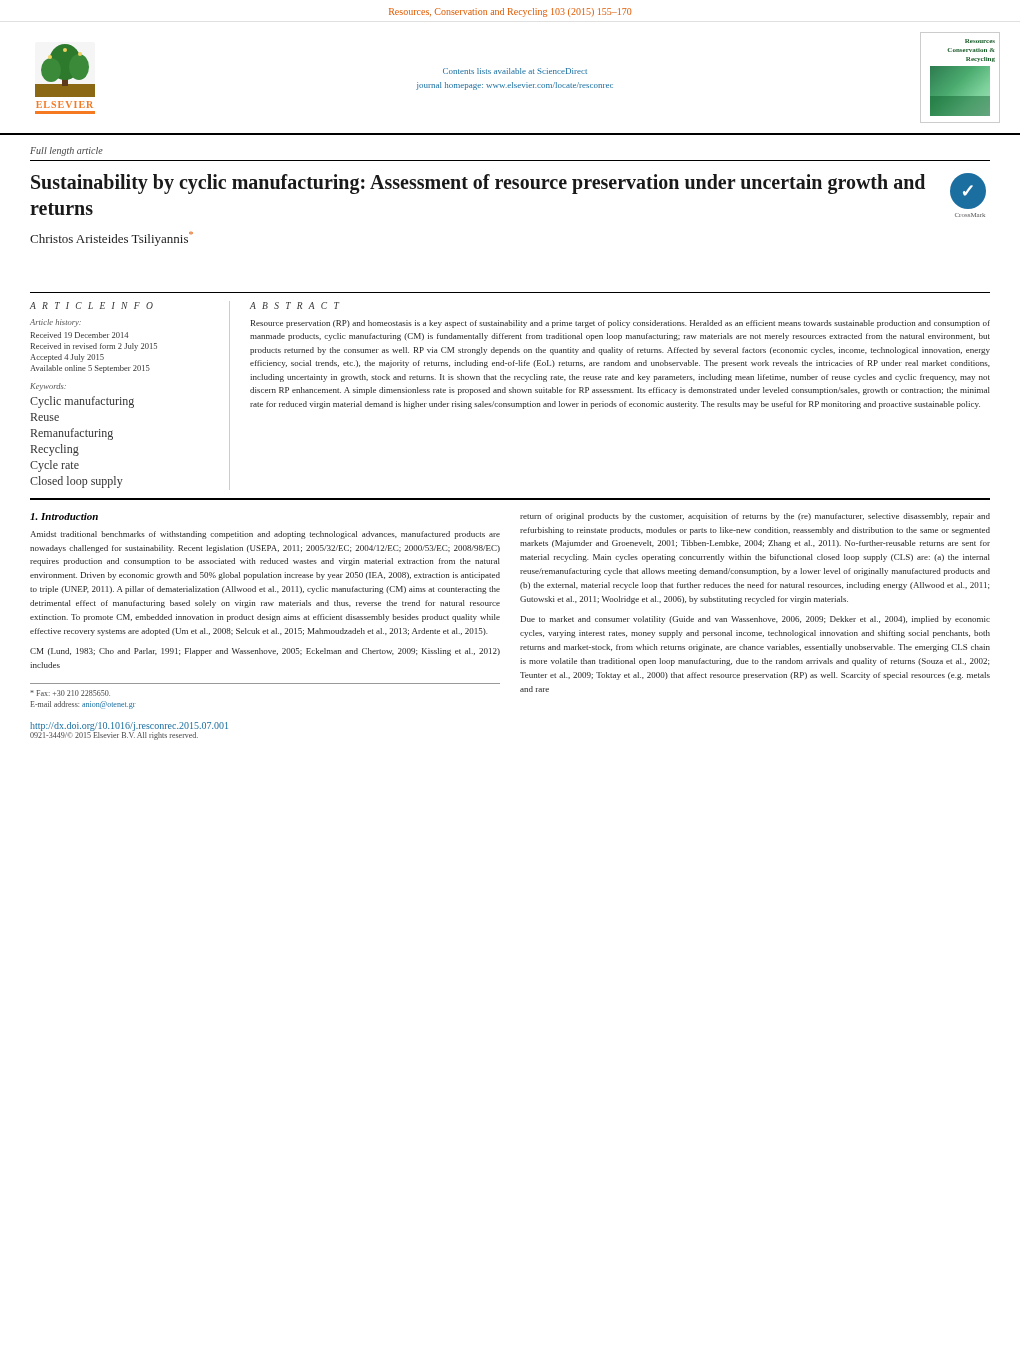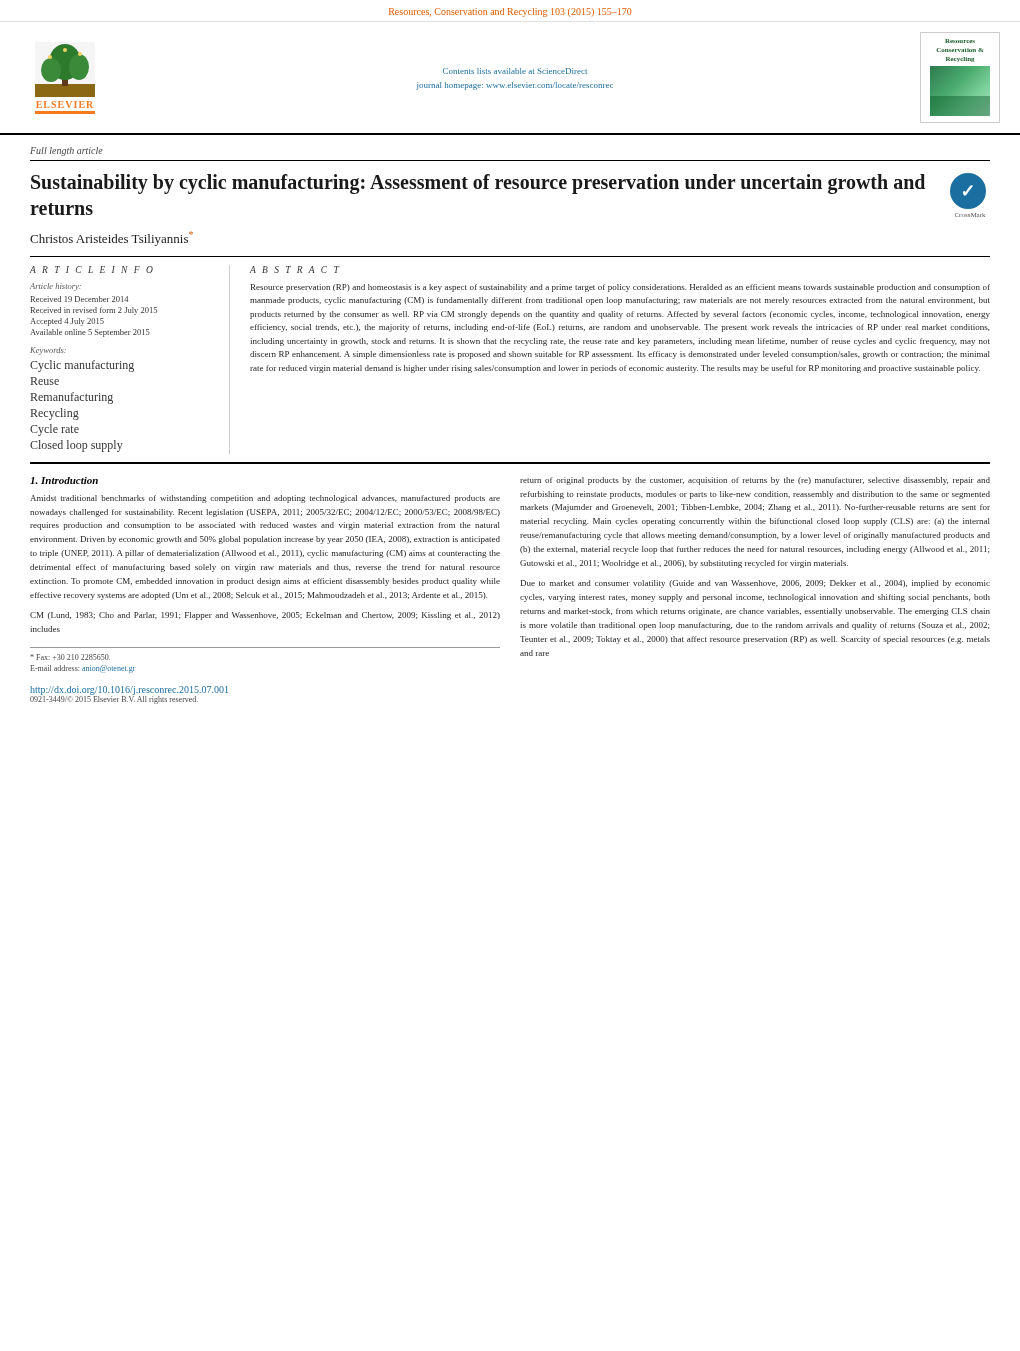--- a/index.html
+++ b/index.html
@@ -55,21 +55,21 @@
       margin-top: 4px;
     }
     .journal-homepage span {
       color: #1a6ea0;
     }
     .journal-logo-right {
       width: 80px;
       flex-shrink: 0;
       border: 1px solid #ccc;
       padding: 4px;
-      text-align: center;
+      text-align: right;
     }
     .journal-logo-right .rcr-title {
       font-size: 7px;
       font-weight: bold;
       color: #1a5c2a;
       line-height: 1.3;
     }
     .journal-logo-right .rcr-img {
       width: 60px;
       height: 50px;
@@ -127,39 +127,40 @@
       align-items: center;
       justify-content: center;
       color: white;
       font-size: 18px;
       font-weight: bold;
     }
 
     .author-name {
       font-size: 13px;
       color: #1a1a1a;
-      margin-bottom: 8px;
+      margin-bottom: 0;
     }
     .author-name sup {
       color: #e05a00;
       font-size: 10px;
     }
     .affiliation {
       font-size: 9px;
       font-style: italic;
       color: #555;
       margin-bottom: 10px;
     }
 
     .two-col {
       display: flex;
       gap: 20px;
       border-top: 1px solid #000;
       padding-top: 8px;
       margin-bottom: 8px;
+      margin-top: 44px;
     }
     .article-info {
       width: 200px;
       flex-shrink: 0;
       border-right: 1px solid #ccc;
       padding-right: 12px;
     }
     .abstract-col {
       flex: 1;
     }

